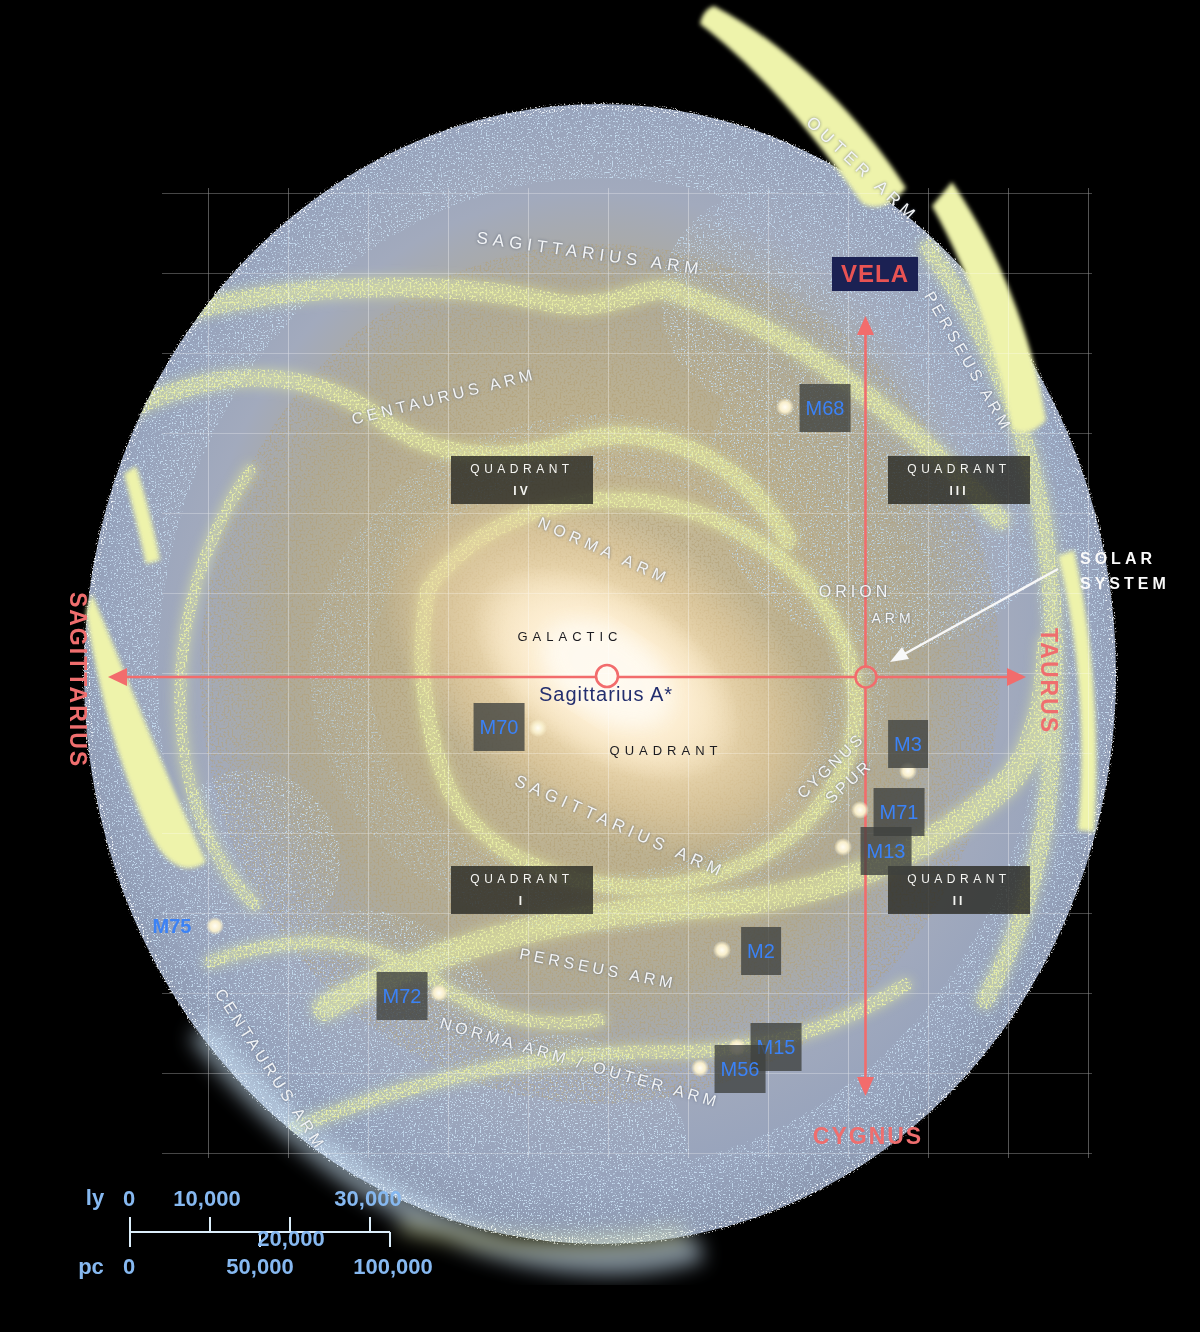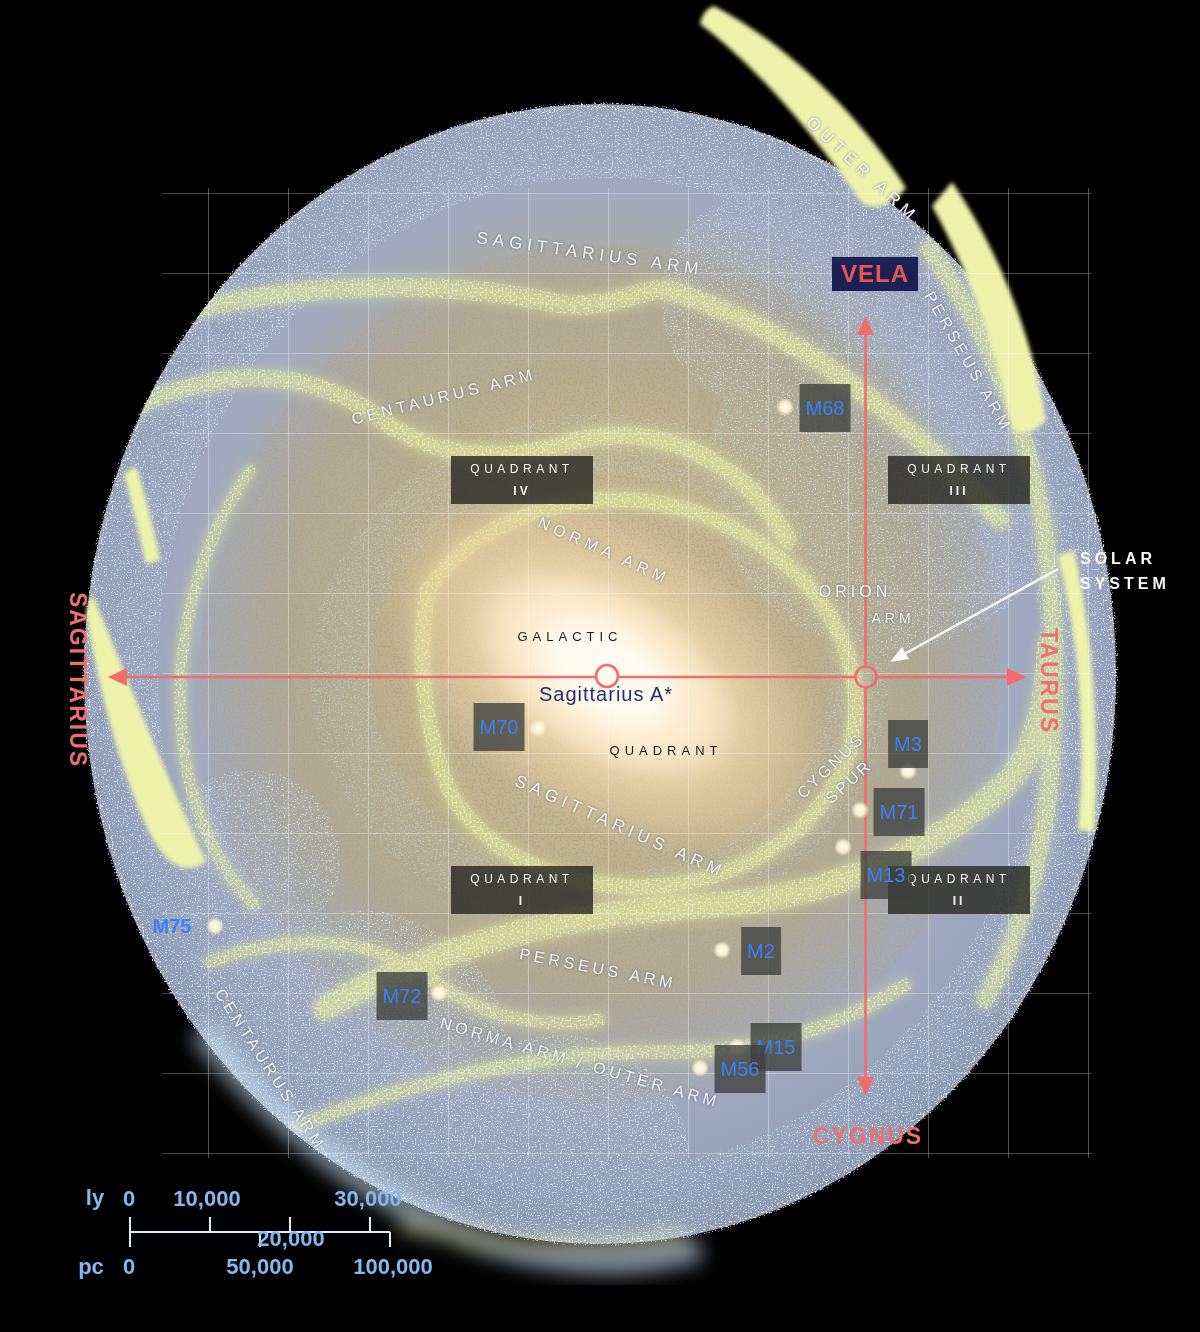--- a/index.html
+++ b/index.html
@@ -222,21 +222,21 @@
 
 <div class="star-dot" style="left:785px;top:407px;"></div>
 <div class="mbox" style="left:825px;top:408px;">M68</div>
 <div class="star-dot" style="left:538px;top:728px;"></div>
 <div class="mbox" style="left:499px;top:727px;">M70</div>
 <div class="star-dot" style="left:908px;top:771px;"></div>
 <div class="mbox" style="left:908px;top:744px;">M3</div>
 <div class="star-dot" style="left:860px;top:810px;"></div>
 <div class="mbox" style="left:899px;top:812px;">M71</div>
 <div class="star-dot" style="left:843px;top:847px;"></div>
-<div class="mbox" style="left:886px;top:851px;margin-top:24px;">M13</div>
+<div class="mbox" style="left:886px;top:851px;">M13</div>
 <div class="star-dot" style="left:722px;top:950px;"></div>
 <div class="mbox" style="left:761px;top:951px;">M2</div>
 <div class="star-dot" style="left:439px;top:993px;"></div>
 <div class="mbox" style="left:402px;top:996px;">M72</div>
 <div class="star-dot" style="left:215px;top:926px;"></div>
 <div class="mbox nobg" style="left:172px;top:926px;">M75</div>
 <div class="star-dot" style="left:737px;top:1047px;"></div>
 <div class="mbox" style="left:776px;top:1047px;">M15</div>
 <div class="star-dot" style="left:700px;top:1068px;"></div>
 <div class="mbox" style="left:740px;top:1069px;">M56</div>

